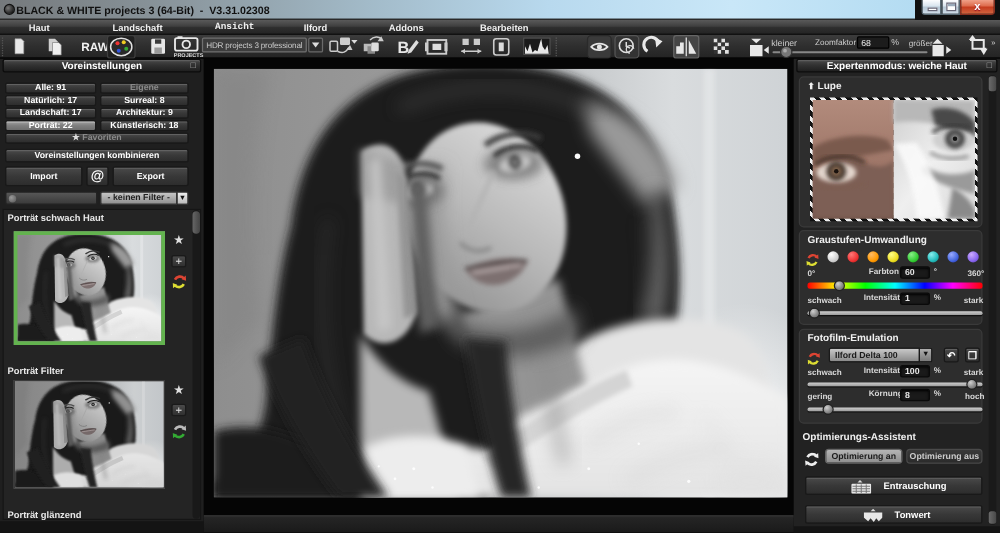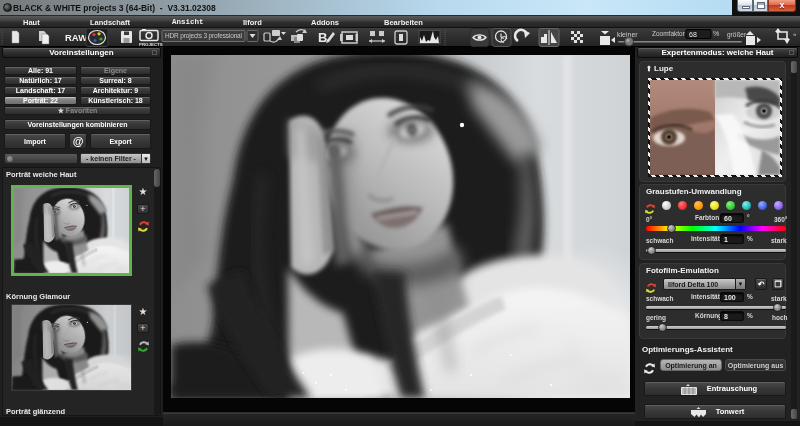--- a/index.html
+++ b/index.html
@@ -248,36 +248,36 @@
     <div class="btn" style="left:69px; top:86px; width:18px; height:16px; line-height:14px; font-size:11px;">@</div>
     <div class="btn" style="left:90px; top:86px; width:61px; height:16px; line-height:15px;">Export</div>
 
     <div style="position:absolute; left:4px; top:106px; width:74px; height:11px; background:linear-gradient(#585858,#3a3a3a); border:1px solid #222; border-radius:2px;">
       <div style="position:absolute; left:2px; top:2px; width:6px; height:6px; border-radius:50%; background:radial-gradient(circle at 35% 35%,#999,#555);"></div>
     </div>
     <div style="position:absolute; left:80px; top:106px; width:62px; height:11px; background:linear-gradient(#c7c7c7,#8f8f8f); border:1px solid #333; border-radius:2px 0 0 2px; color:#222; font-size:7px; font-weight:bold; text-align:center; line-height:10px;">- keinen Filter -</div>
     <div style="position:absolute; left:142px; top:106px; width:9px; height:11px; background:linear-gradient(#efefef,#b9b9b9); border:1px solid #333; border-left:none; border-radius:0 2px 2px 0; color:#111; font-size:6px; text-align:center; line-height:10px;">▼</div>
 
     <div style="position:absolute; left:2px; top:120px; width:159px; height:249px; background:#242424; border:1px solid #151515;"></div>
-    <div class="llabel" style="top:123px;">Porträt weiche Haut</div>
+    <div class="llabel" style="top:123px;">Porträt schwach Haut</div>
     <div style="position:absolute; left:11px; top:138px; width:121px; height:91px; border:3px solid #63b34f; background:#888;">
       <svg width="115" height="85" viewBox="0 0 459 343" preserveAspectRatio="none">
           <use href="#photo"></use>
         </svg>
     </div>
     <div class="sideicon" style="left:137px; top:139px; width:12px; font-size:10px;">★</div>
     <div class="sideicon" style="left:137px; top:157px; width:12px; font-size:9px; background:linear-gradient(#4a4a4a,#303030); border:1px solid #1a1a1a; border-radius:2px; height:10px; line-height:9px;">+</div>
     <div class="abs" style="left:138px; top:171px; width:11px; height:11px;"><svg width="11" height="11" viewBox="0 0 10 10">
           <path d="M 1.8,3.4 A 4,4 0 0 1 8.3,2.4" stroke="#d43" stroke-width="1.9" fill="none"></path>
           <path d="M 9.6,0.4 L 9.9,4.2 L 6.6,3.0 Z" fill="#d43"></path>
           <path d="M 8.2,6.6 A 4,4 0 0 1 1.7,7.6" stroke="#dd3" stroke-width="1.9" fill="none"></path>
           <path d="M 0.4,9.6 L 0.1,5.8 L 3.4,7.0 Z" fill="#dd3"></path>
         </svg></div>
 
-    <div class="llabel" style="top:245px;">Körnung Glamour</div>
+    <div class="llabel" style="top:245px;">Porträt Filter</div>
     <div style="position:absolute; left:11px; top:257px; width:121px; height:87px; border:1px solid #3a3a3a; background:#888;">
       <svg width="119" height="85" viewBox="0 0 459 343" preserveAspectRatio="none">
           <use href="#photo2"></use>
         </svg>
     </div>
     <div class="sideicon" style="left:137px; top:259px; width:12px; font-size:10px;">★</div>
     <div class="sideicon" style="left:137px; top:276px; width:12px; font-size:9px; background:linear-gradient(#4a4a4a,#303030); border:1px solid #1a1a1a; border-radius:2px; height:10px; line-height:9px;">+</div>
     <div class="abs" style="left:138px; top:291px; width:11px; height:11px;"><svg width="11" height="11" viewBox="0 0 10 10">
           <path d="M 1.8,3.4 A 4,4 0 0 1 8.3,2.4" stroke="#bbb" stroke-width="1.9" fill="none"></path>
           <path d="M 9.6,0.4 L 9.9,4.2 L 6.6,3.0 Z" fill="#bbb"></path>

